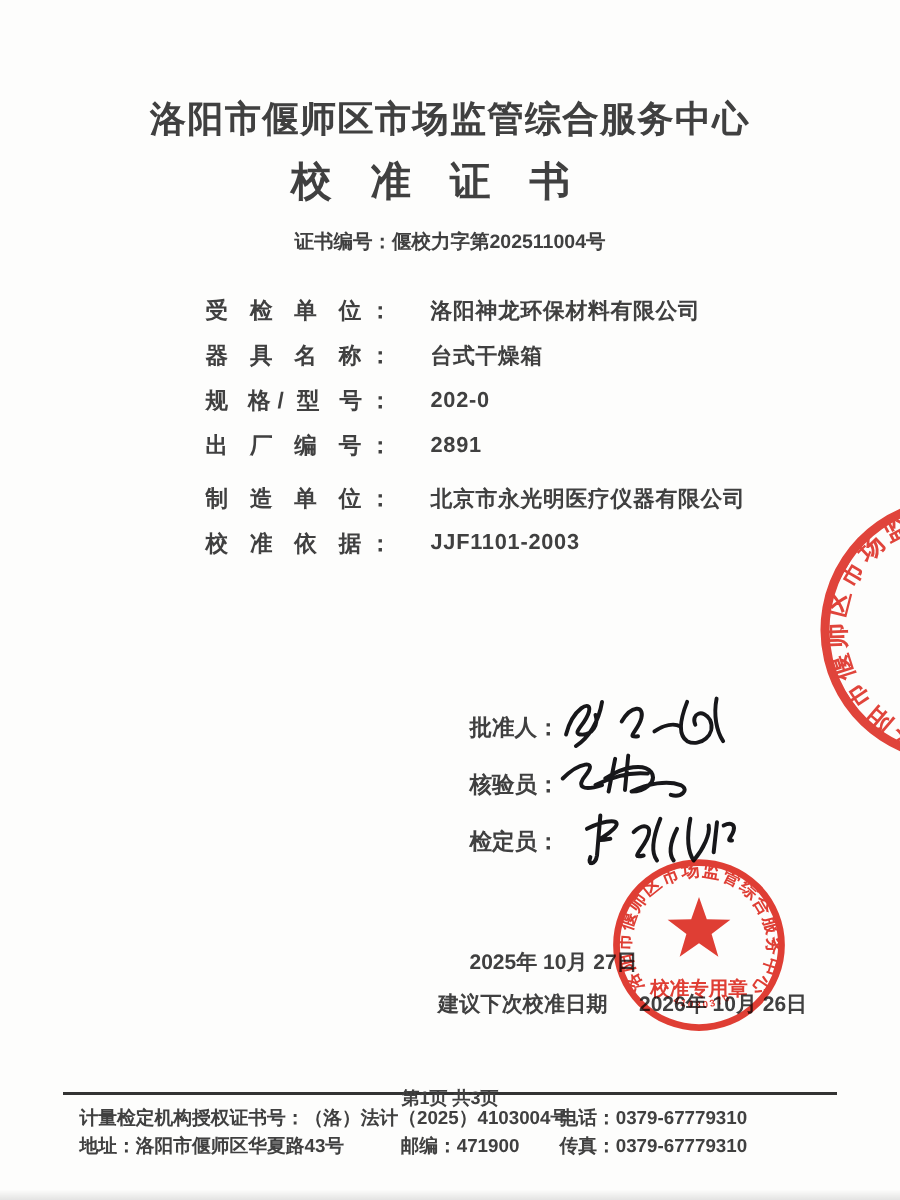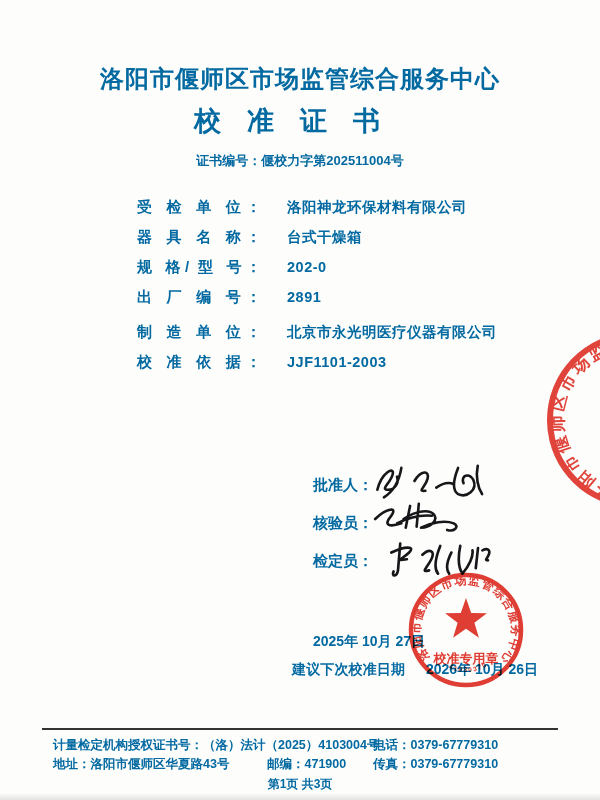--- a/index.html
+++ b/index.html
@@ -1,18 +1,18 @@
 <!DOCTYPE html>
 <html><head>
 <meta charset="utf-8">
 <style>
   html,body { margin:0; padding:0; background:#ffffff; }
   .page {
     position:relative; width:600px; height:800px; overflow:hidden;
-    background:#fdfdfc; color:#0369a1;
+    background:#fdfdfc; color:#404040;
     font-family:"Liberation Sans","DejaVu Sans",sans-serif;
   }
   .page::after{ content:""; position:absolute; left:0; right:0; bottom:0; height:7px;
     background:linear-gradient(rgba(0,0,0,0), rgba(0,0,0,0.10)); pointer-events:none; }
 
   .org-title { position:absolute; top:63px; left:0; right:0; text-align:center;
     font-size:24px; font-weight:700; letter-spacing:1px; }
   .doc-title { position:absolute; top:103px; left:0; right:0; text-align:center;
     font-size:27px; font-weight:700; letter-spacing:26px; }
   .cert-no { position:absolute; top:152px; left:0; right:0; text-align:center;
@@ -38,21 +38,21 @@
     text-align:justify; text-align-last:justify; }
   .dvalue { margin-left:21px; font-size:14px; font-weight:700; }
 
   .footer { position:absolute; left:42px; right:42px; top:703px;
     border-top:2px solid #333; padding:7px 0 0 11px;
     font-size:12.5px; font-weight:700;margin-top:25px; }
   .frow2 { position:relative; height:19px; }
   .f-at0   { position:absolute; left:0; }
   .f-at214 { position:absolute; left:214px; }
   .f-at320 { position:absolute; left:320px; }
-  .page-line { position:absolute; top:776px; left:0; right:0; text-align:center;
+  .page-line { position:absolute; top:724px; left:0; right:0; text-align:center;
     font-size:12px; font-weight:700; }
 
   .stamp-main { position:absolute; left:406px; top:570px; width:120px; height:120px;
     mix-blend-mode:multiply; opacity:.88; }
   .stamp-side { position:absolute; left:535px; top:320px; width:200px; height:200px;
     transform:rotate(-35deg); mix-blend-mode:multiply; opacity:.85; }
   .stamp-text { font-family:"Liberation Sans","DejaVu Sans",sans-serif; font-weight:700; }
 </style>
 </head>
 <body>

